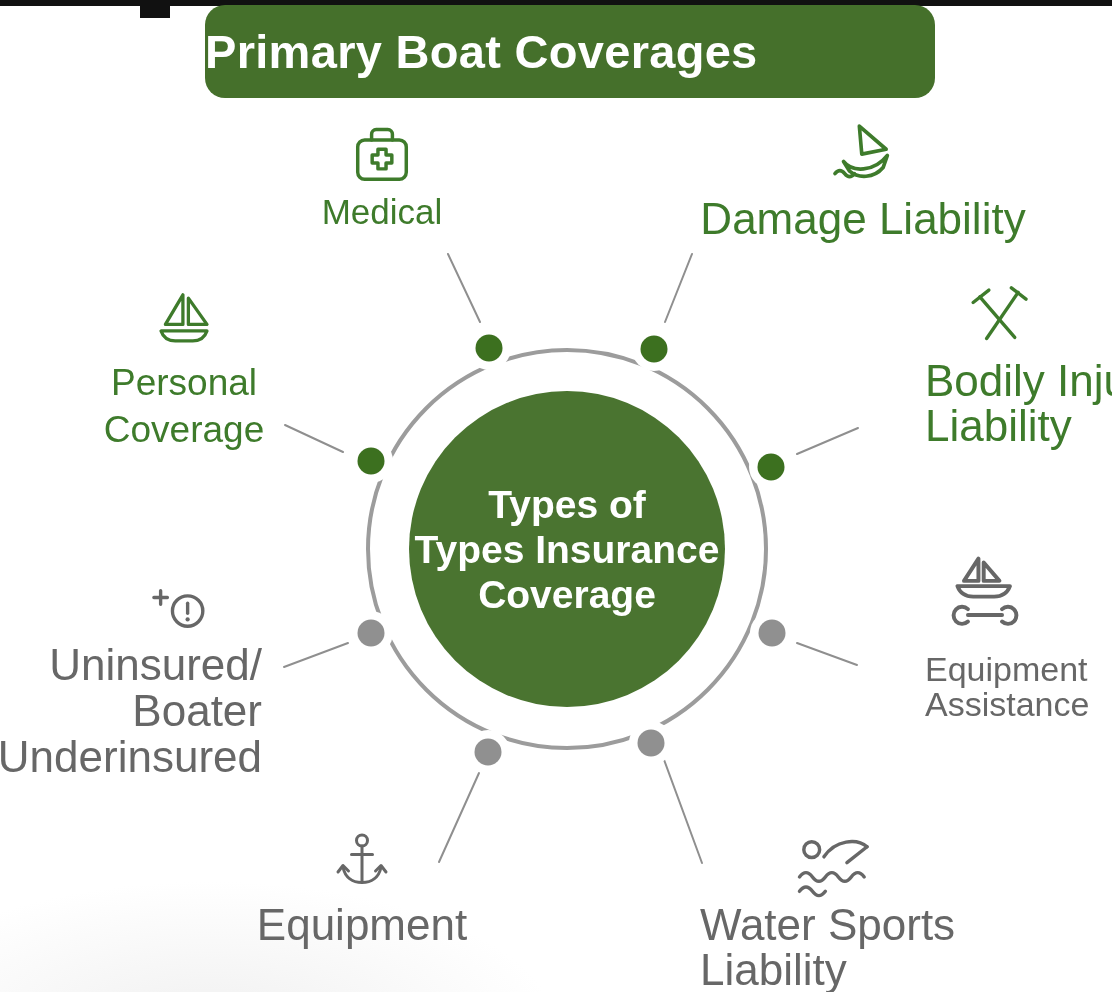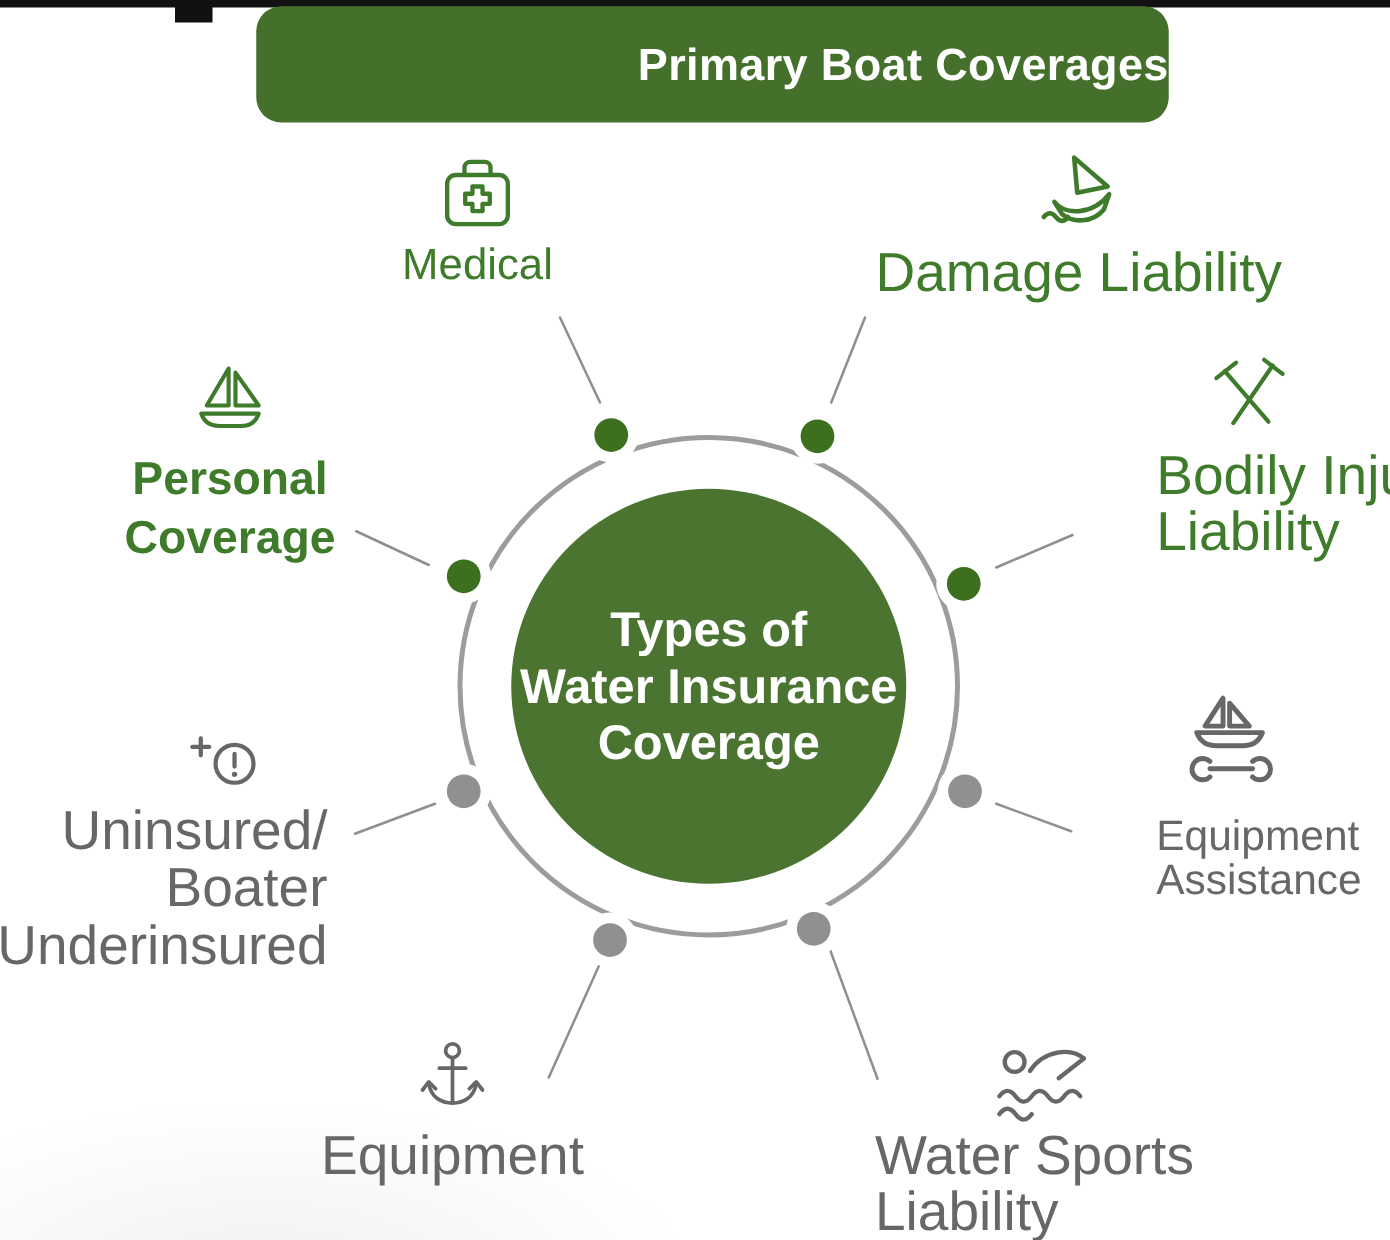--- a/index.html
+++ b/index.html
@@ -8,22 +8,22 @@
     font-family:"Liberation Sans","DejaVu Sans",sans-serif;
   }
   .top-bar{position:absolute;left:0;top:0;width:1112px;height:6px;background:var(--top-bar,#111);}
   .top-bar-notch{position:absolute;left:140px;top:0;width:30px;height:18px;background:var(--top-bar,#111);}
   .corner-glow{
     position:absolute;left:-140px;top:880px;width:700px;height:300px;border-radius:50%;
     background:radial-gradient(ellipse at center,#f0f0f0 0%,rgba(255,255,255,0) 70%);
   }
   .banner{
     position:absolute;left:205px;top:5px;width:730px;height:93px;border-radius:20px;
-    background:var(--banner-green,#45702b);color:#fff;display:flex;align-items:center;justify-content:flex-end;
-    font-size:36px;font-weight:700;letter-spacing:.3px;
+    background:var(--banner-green,#45702b);color:#fff;display:flex;align-items:center;justify-content:flex-start;
+    font-size:47px;font-weight:700;letter-spacing:.3px;
   }
   .hub{
     position:absolute;left:409px;top:391px;width:316px;height:316px;border-radius:50%;
     background:var(--circle-green,#4a7430);color:#fff;display:flex;flex-direction:column;
     align-items:center;justify-content:center;text-align:right;
     font-size:39px;font-weight:700;line-height:45px;
   }
   svg.overlay{position:absolute;left:0;top:0;pointer-events:none;}
   .ring{fill:none;stroke:var(--ring-gray,#9c9c9c);stroke-width:4px;}
   .conn{stroke:var(--line-gray,#8f8f8f);stroke-width:2px;stroke-linecap:round;}
@@ -37,21 +37,21 @@
   .accent-green{color:var(--text-green,#3e7b2b);text-align:right;}
   .accent-gray{color:var(--gray-text,#676767);}
   .icon{display:block;}
   .icon svg{display:block;stroke:currentColor;fill:none;stroke-width:3;stroke-linecap:round;stroke-linejoin:round;}
   .icon svg .fill{fill:currentColor;stroke:none;}
   
   #lbl-medical{left:282px;top:118px;width:200px;}
   #lbl-medical .txt{font-size:35px;line-height:40px;margin-top:0;}
   #lbl-damage{left:706px;top:120px;width:314px;}
   #lbl-damage .txt{line-height:42px;}
-  #lbl-personal{left:58px;top:285px;width:252px;font-weight:bold;}
+  #lbl-personal{left:58px;top:285px;width:252px;}
   #lbl-personal .txt{font-size:37px;line-height:47px;}
   #lbl-personal .icon{margin-bottom:4px;}
   #lbl-bodily{left:925px;top:280px;width:190px;}
   #lbl-bodily .icon{margin-left:38px;margin-bottom:6px;}
   #lbl-bodily .txt{line-height:45px;}
   #lbl-equip-assist{left:925px;top:552px;width:190px;}
   #lbl-equip-assist .icon{margin-left:18px;margin-bottom:16px;}
   #lbl-equip-assist .txt{font-size:34px;line-height:35px;}
   #lbl-water{left:700px;top:828px;width:235px;}
   #lbl-water .icon{margin-left:88px;margin-bottom:2px;}
@@ -100,21 +100,21 @@
     <circle class="dot-green" cx="371" cy="461" r="13.5"></circle>
     <circle class="dot-green" cx="771" cy="467" r="13.5"></circle>
     <circle class="dot-gray" cx="371" cy="633" r="13.5"></circle>
     <circle class="dot-gray" cx="772" cy="633" r="13.5"></circle>
     <circle class="dot-gray" cx="488" cy="752" r="13.5"></circle>
     <circle class="dot-gray" cx="651" cy="743" r="13.5"></circle>
   </svg>
 
   <div class="hub">
     <span>Types of</span>
-    <span>Water Insurance</span>
+    <span>Types Insurance</span>
     <span>Coverage</span>
   </div>
 
   <div class="label accent-green" id="lbl-medical">
     <span class="icon">
       <svg width="74" height="74" viewBox="0 0 64 64">
         <rect x="11" y="19" width="42" height="34" rx="6"></rect>
         <path d="M23 19 v-5 a4 4 0 0 1 4 -4 h10 a4 4 0 0 1 4 4 v5"></path>
         <path d="M28.5 27 h7 v5 h5 v7 h-5 v5 h-7 v-5 h-5 v-7 h5 z"></path>
       </svg>

